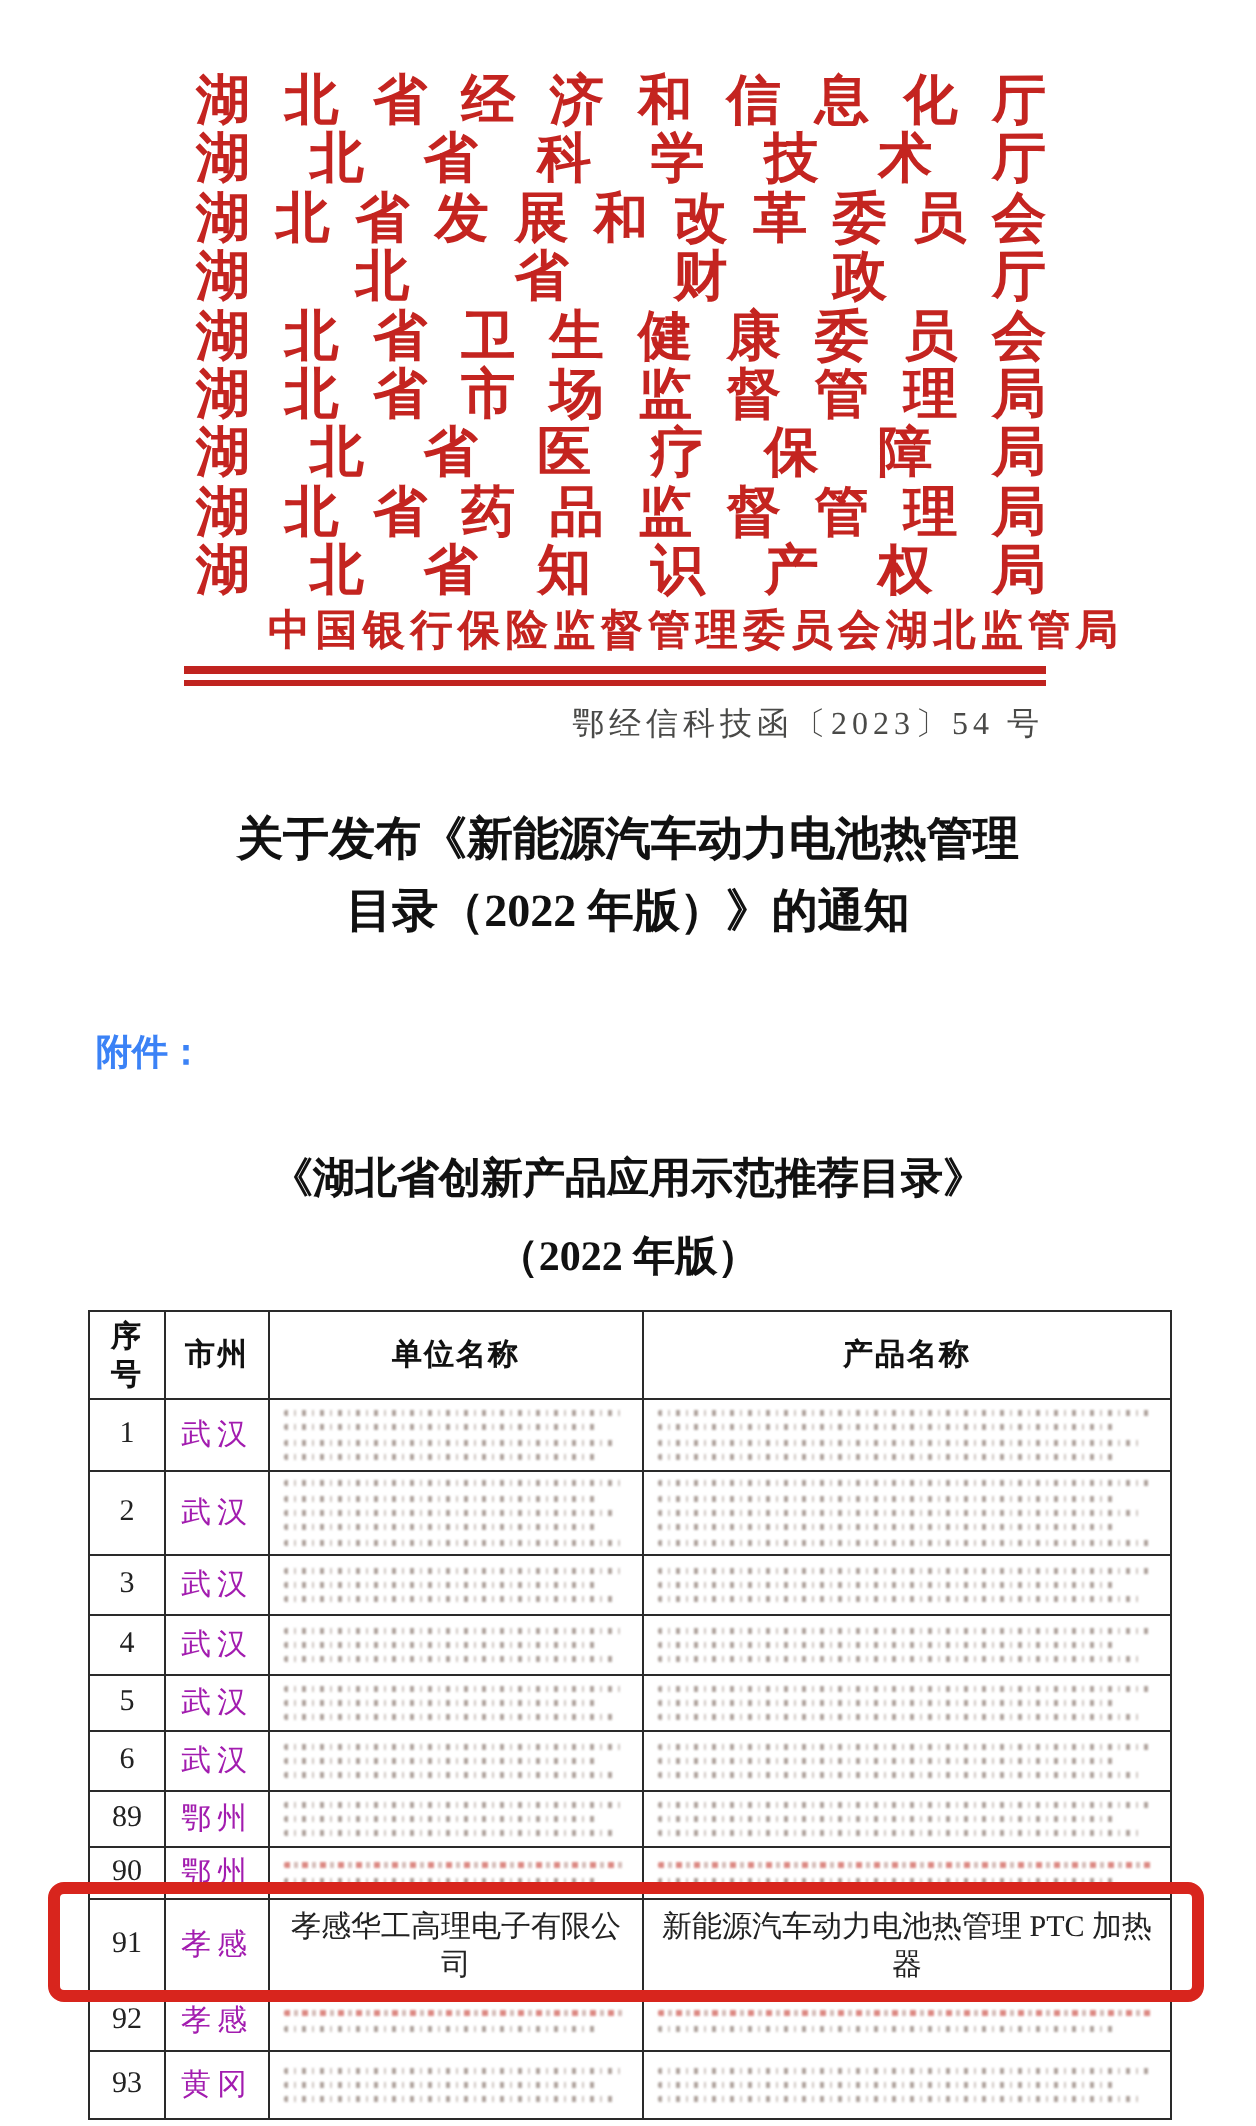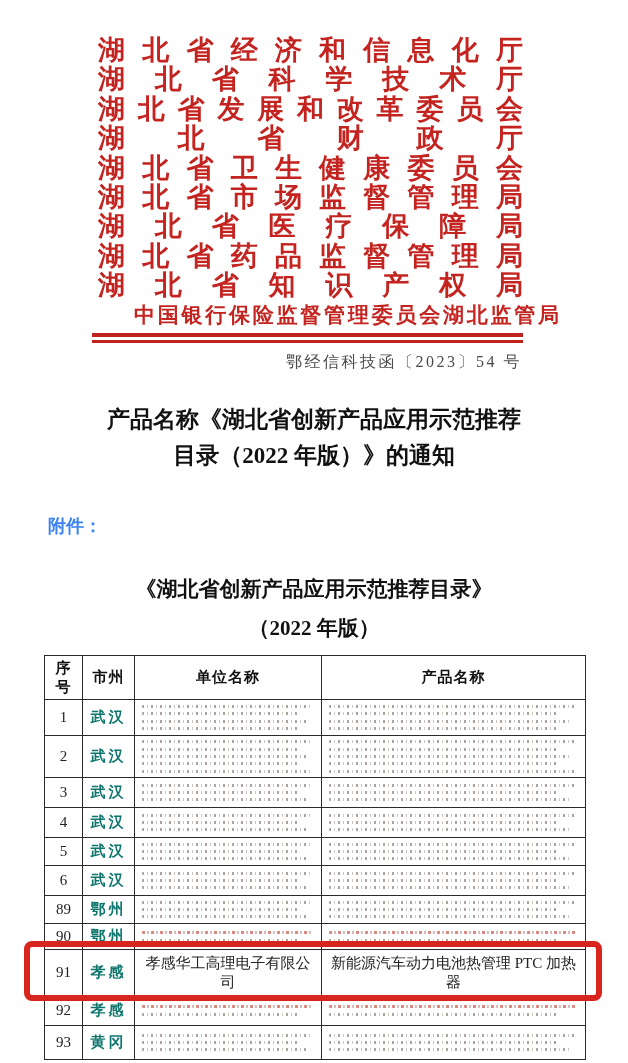--- a/index.html
+++ b/index.html
@@ -36,21 +36,21 @@
   }
   
   .table-wrap{position:absolute;top:655px;left:44px;width:541px;}
   table.catalog{border-collapse:collapse;width:541px;table-layout:fixed;}
   table.catalog th,table.catalog td{
     border:1.6px solid #2a2a2a;padding:0 6px;overflow:hidden;
     font-size:15px;vertical-align:middle;
   }
   table.catalog th{font-weight:bold;text-align:center;letter-spacing:1px;color:#111;}
   td.c-no{text-align:center;font-size:15px;color:#222;}
-  td.c-city{text-align:center;font-size:15px;letter-spacing:3px;color:#0f766e;font-weight:bold;}
+  td.c-city{text-align:center;font-size:15px;letter-spacing:3px;color:#a21caf;}
   td.c-unit,td.c-prod{text-align:center;font-size:15px;color:#222;}
   
   .smudge{display:flex;flex-direction:column;justify-content:center;height:100%;padding:2px 0;}
   .sm{
     display:block;height:3px;margin:2.2px 2px 2.2px 1px;border-radius:1px;
     background:repeating-linear-gradient(90deg,
       rgba(125,106,96,.62) 0 2px, rgba(125,106,96,0) 2px 5px,
       rgba(125,106,96,.38) 5px 6px, rgba(125,106,96,0) 6px 9px);
     filter:blur(.5px);
   }
@@ -84,21 +84,21 @@
     <span class="dept">湖北省药品监督管理局</span>
     <span class="dept">湖北省知识产权局</span>
     <span class="dept dept-long">中国银行保险监督管理委员会湖北监管局</span>
   </div>
 
   <div class="redline"></div>
 
   <div class="doc-number">鄂经信科技函〔2023〕54 号</div>
 
   <div class="notice-title">
-    <div>产品名称《湖北省创新产品应用示范推荐</div>
+    <div>关于发布《新能源汽车动力电池热管理</div>
     <div>目录（2022 年版）》的通知</div>
   </div>
 
   <div class="attachment">附件：</div>
 
   <div class="catalog-title">
     <div>《湖北省创新产品应用示范推荐目录》</div>
     <div>（2022 年版）</div>
   </div>
 

